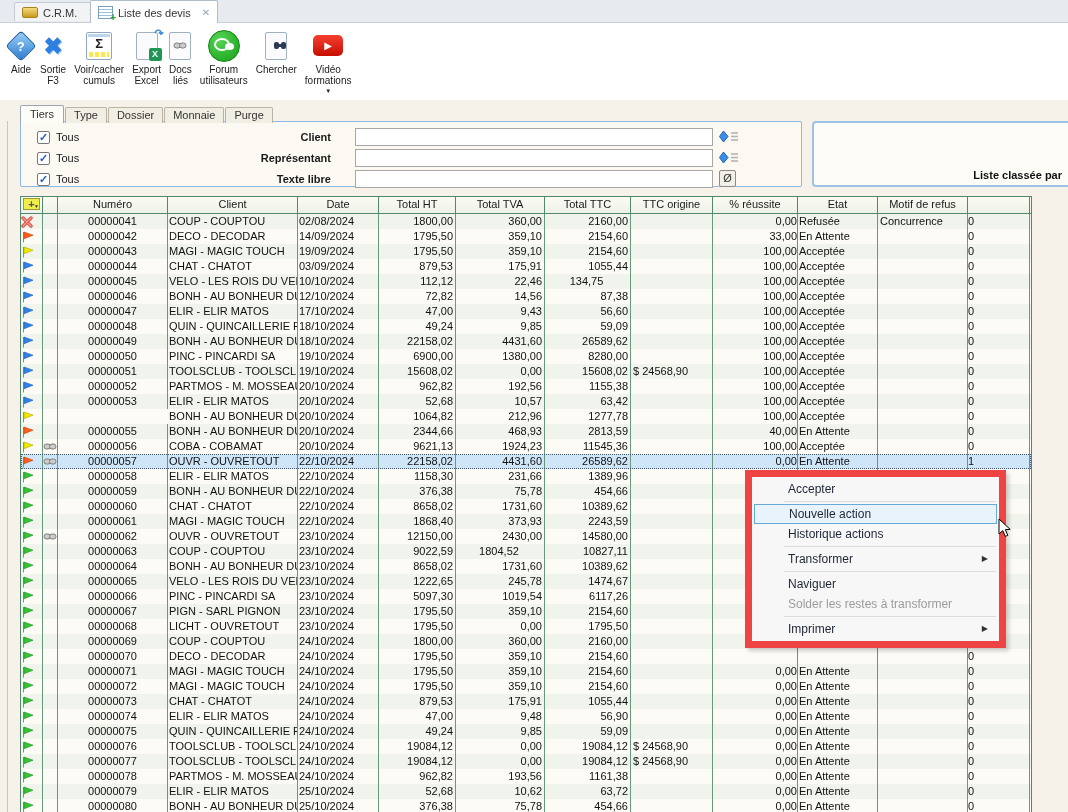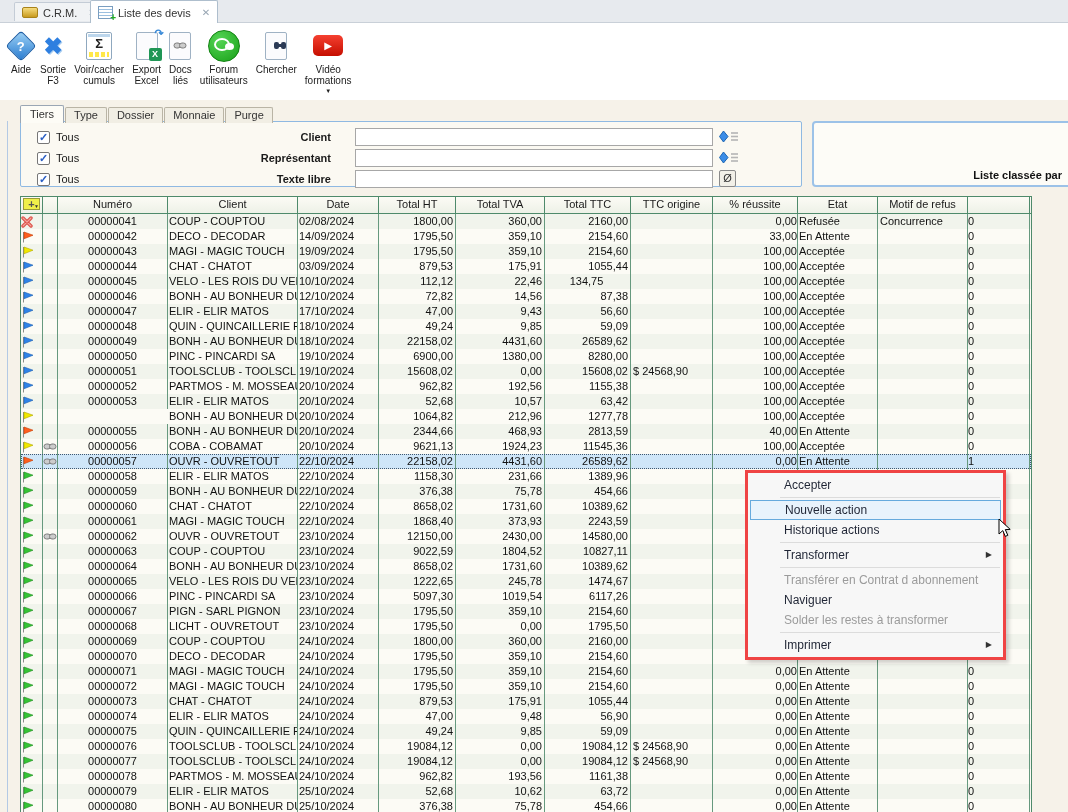--- a/index.html
+++ b/index.html
@@ -62,21 +62,21 @@
   .plusbtn i{position:absolute;right:0;bottom:-2px;font-size:5px;color:#333;font-style:normal}
   .rows{display:block}
   .row{display:flex;height:15px}
   .row.odd{background:#f1f4ec}
   .row.even{background:#fcfbf5}
   .row.sel{background:#cfe6f8;outline:1px dotted #41586e;outline-offset:-1px}
   .td{box-sizing:border-box;border-right:1px solid #66997e;line-height:15px;overflow:hidden;white-space:nowrap;color:#111;flex:none}
   .td.icflag{display:flex;align-items:center;justify-content:flex-start;padding-left:2px}
   .td.icchain{display:flex;align-items:center;justify-content:flex-end;padding-right:0}
   
-  .menu{position:absolute;left:745px;top:470px;width:261px;background:#f7f7f7;border:3px solid #ef4444;box-shadow:3px 3px 4px rgba(0,0,0,0.18);padding:2px 0;font-size:12px;color:#1f2535;z-index:10;box-sizing:border-box}
+  .menu{position:absolute;left:745px;top:470px;width:261px;background:#f7f7f7;border:7px solid #ef4444;box-shadow:3px 3px 4px rgba(0,0,0,0.18);padding:2px 0;font-size:12px;color:#1f2535;z-index:10;box-sizing:border-box}
   .mi{height:20px;line-height:20px;padding-left:34px;position:relative;margin:0 2px;cursor:default}
   .mi.hl{background:#e8f3fc;border:1px solid #66aadd;height:18px;line-height:18px;box-sizing:content-box}
   .mi.dis{color:#9b9b9b}
   .mi .arr{position:absolute;right:9px;top:0;font-size:8px;color:#333}
   .msep{height:1px;background:#dcdcdc;margin:2px 3px 2px 32px}
   .cursor{position:absolute;left:998px;top:518px;z-index:20}
 </style>
 </head>
 <body>
 
@@ -655,21 +655,21 @@
             <svg width="13" height="12">
               <line x1="2.5" y1="1" x2="2.5" y2="11.5" stroke="#8a8a8a"></line>
               <path d="M3 1 L12 4.2 L3 7.8 Z" fill="#35c435" stroke="#1e8f1e" stroke-width="0.6"></path>
             </svg>
           </div>
           <div class="td icchain" style="width: 15px; text-align: center; padding-left: 0px;"></div>
           <div class="td" style="width: 110px; text-align: center; padding-left: 0px;">00000063</div>
           <div class="td" style="width: 130px; text-align: left; padding-left: 1px;">COUP - COUPTOU</div>
           <div class="td" style="width: 81px; text-align: left; padding-left: 1px;">23/10/2024</div>
           <div class="td" style="width: 77px; text-align: right; padding-right: 2px;">9022,59</div>
-          <div class="td" style="width: 89px; text-align: right; padding-right: 2px;">1804,52</div>
+          <div class="td" style="width: 89px; text-align: center; padding-right: 2px;">1804,52</div>
           <div class="td" style="width: 86px; text-align: right; padding-right: 2px;">10827,11</div>
           <div class="td" style="width: 82px; text-align: left; padding-left: 2px;"></div>
           <div class="td" style="width: 85px; text-align: right; padding-right: 0px;"></div>
           <div class="td" style="width: 80px; text-align: left; padding-left: 1px;"></div>
           <div class="td" style="width: 90px; text-align: left; padding-left: 2px;"></div>
           <div class="td" style="width: 62px; text-align: left; padding-left: 0px;">0</div>
         </div>
         <div class="row even">
           <div class="td icflag" style="width: 22px; text-align: center; padding-left: 0px;">
             <svg width="13" height="12">
@@ -1014,21 +1014,20 @@
     </div>
 
   <div class="menu" id="menu">
       <div class="mi">Accepter</div>
       <div class="msep"></div>
       <div class="mi hl">Nouvelle action</div>
       <div class="mi">Historique actions</div>
       <div class="msep"></div>
       <div class="mi">Transformer<span class="arr">▶</span></div>
       <div class="msep"></div>
-      <div class="mi dis">Transférer en Contrat d abonnement</div>
       <div class="mi">Naviguer</div>
       <div class="mi dis">Solder les restes à transformer</div>
       <div class="msep"></div>
       <div class="mi">Imprimer<span class="arr">▶</span></div>
     </div>
 
   <svg class="cursor" width="14" height="20">
     <path d="M1 1 L1 16 L4.8 12.6 L7.3 18.4 L9.8 17.3 L7.3 11.6 L12.2 11.4 Z" fill="#fff" stroke="#000" stroke-width="1"></path>
   </svg>
 

